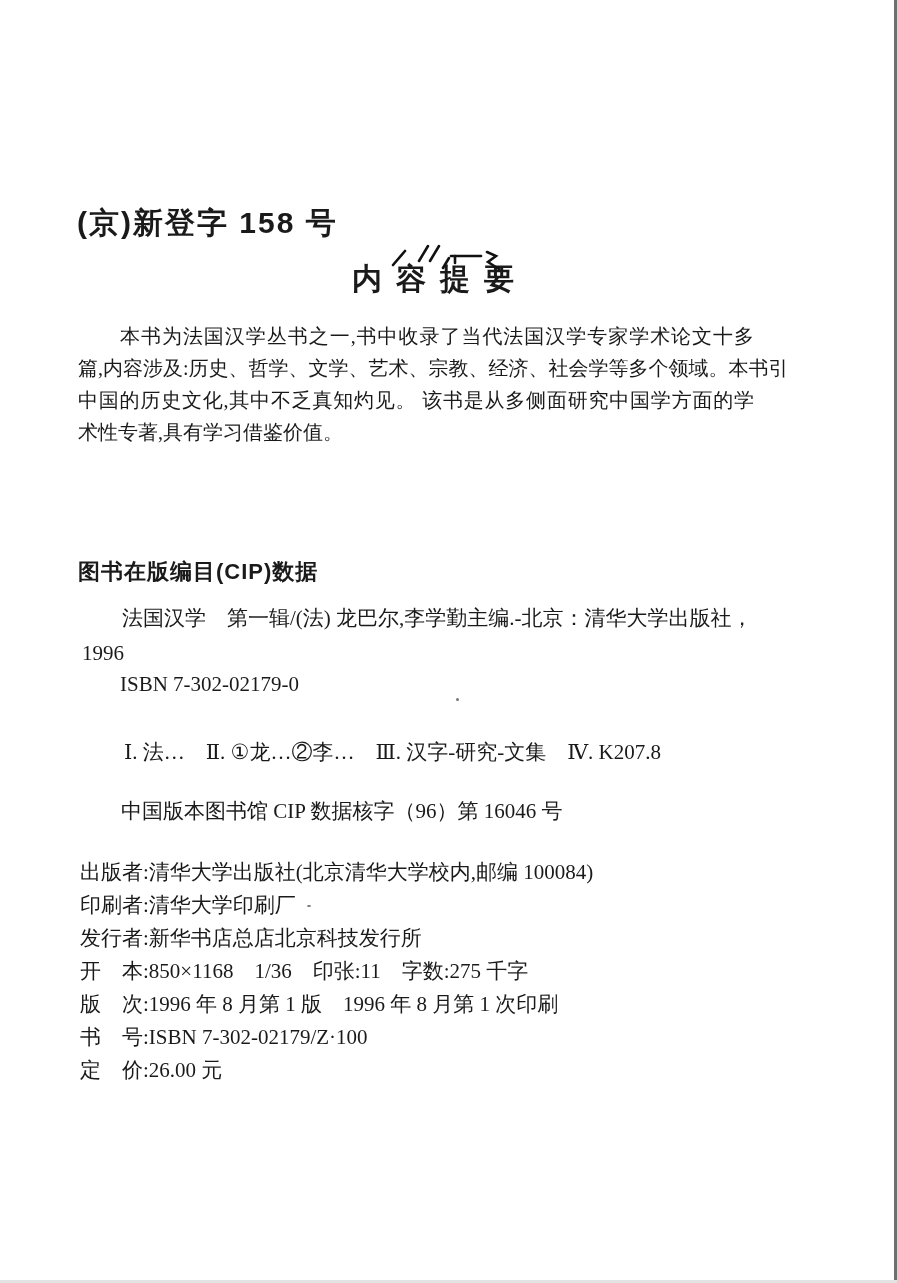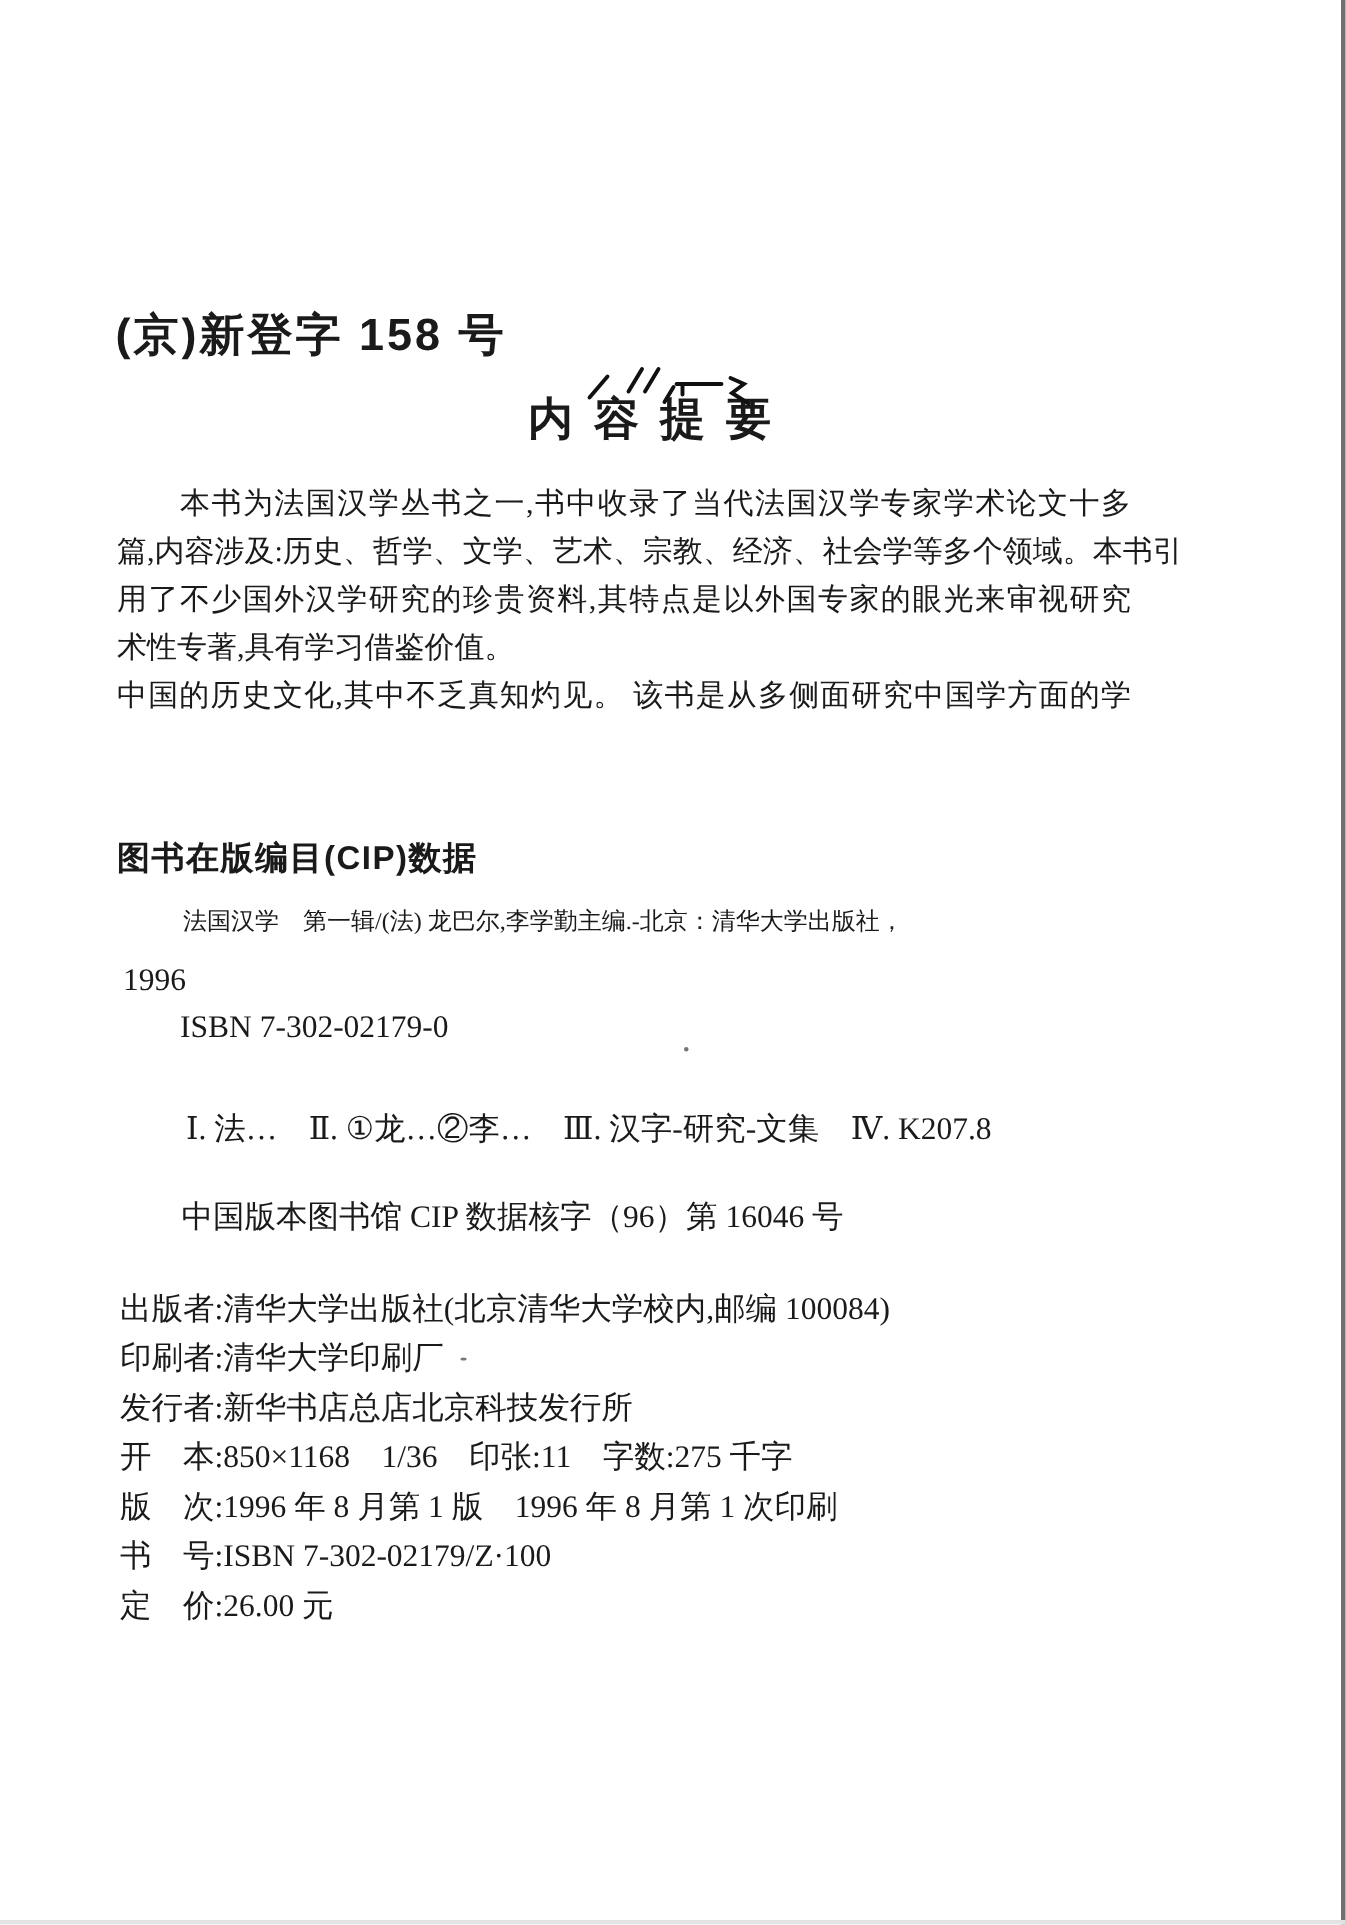--- a/index.html
+++ b/index.html
@@ -73,21 +73,21 @@
 
   .cip-heading {
     left: 78px; top: 557px;
     font-family: "Liberation Sans", "DejaVu Sans", sans-serif;
     font-weight: bold;
     font-size: 22px;
     letter-spacing: 1px;
     white-space: nowrap;
     text-align: right;
   }
-  .cip-entry-1   { left: 122px; top: 604px; font-size: 16px; white-space: nowrap; }
+  .cip-entry-1   { left: 122px; top: 604px; font-size: 21px; white-space: nowrap; }
   .cip-entry-2   { left: 82px;  top: 641px; font-size: 21px; white-space: nowrap; }
   .cip-isbn      { left: 120px; top: 672px; font-size: 21px; white-space: nowrap; }
   .cip-class     { left: 124px; top: 738px; font-size: 21px; white-space: nowrap; }
   .cip-record    { left: 121px; top: 797px; font-size: 21px; white-space: nowrap; }
 
   .colophon {
     left: 80px; top: 856px;
     font-size: 21px;
     line-height: 33px;
   }
@@ -114,23 +114,22 @@
   <path d="M47 20 L56 5"></path>
   <path d="M60 27 L66 17"></path>
   <path d="M68 15 H98"></path>
   <path d="M72 15 V22"></path>
   <path d="M104 11 L113 15 L105 21 L116 28"></path>
 </svg>
 
 <div class="abs abstract-body">
   <div class="pline first">本书为法国汉学丛书之一,书中收录了当代法国汉学专家学术论文十多</div>
   <div class="pline">篇,内容涉及:历史、哲学、文学、艺术、宗教、经济、社会学等多个领域。本书引</div>
-  <div class="pline">用了不少国外汉学研究的珍贵资料,其特点是以外国专家的眼光来审视研究</div>
+  <div class="pline">中国的历史文化,其中不乏真知灼见。 该书是从多侧面研究中国学方面的学</div>
   <div class="pline last">术性专著,具有学习借鉴价值。</div>
-  <div class="pline">中国的历史文化,其中不乏真知灼见。 该书是从多侧面研究中国学方面的学</div>
 </div>
 
 <div class="abs cip-heading">图书在版编目(CIP)数据</div>
 
 <div class="abs cip-entry-1">法国汉学　第一辑/(法) 龙巴尔,李学勤主编.-北京：清华大学出版社，</div>
 
 <div class="abs cip-entry-2">1996</div>
 
 <div class="abs cip-isbn">ISBN 7-302-02179-0</div>
 

